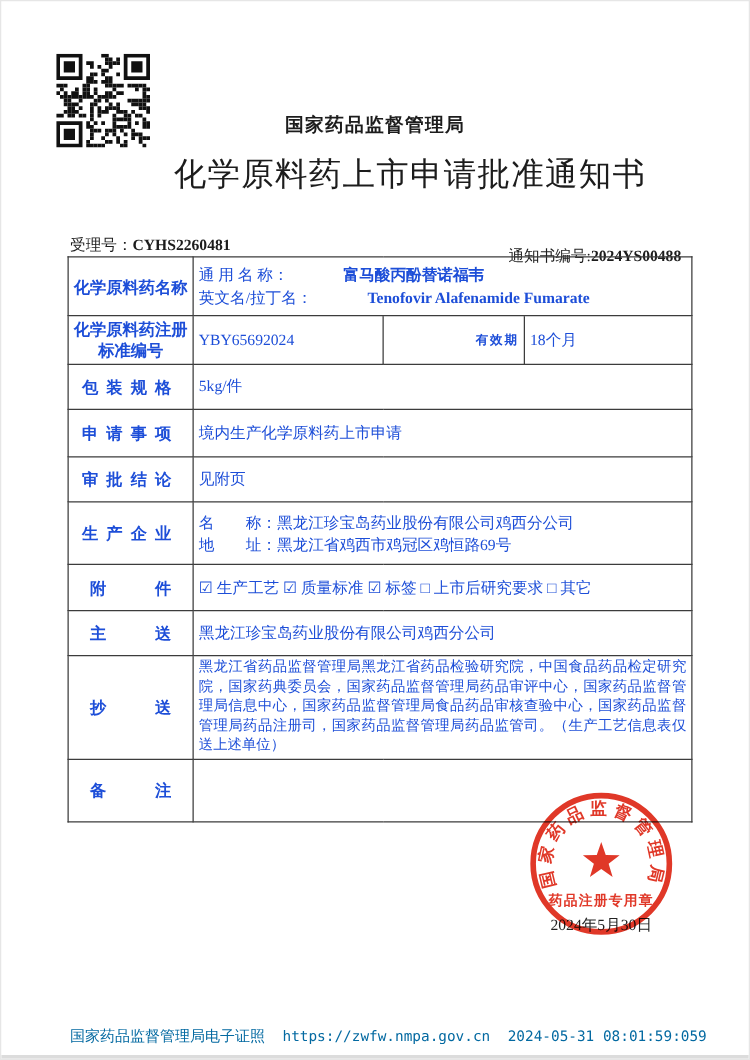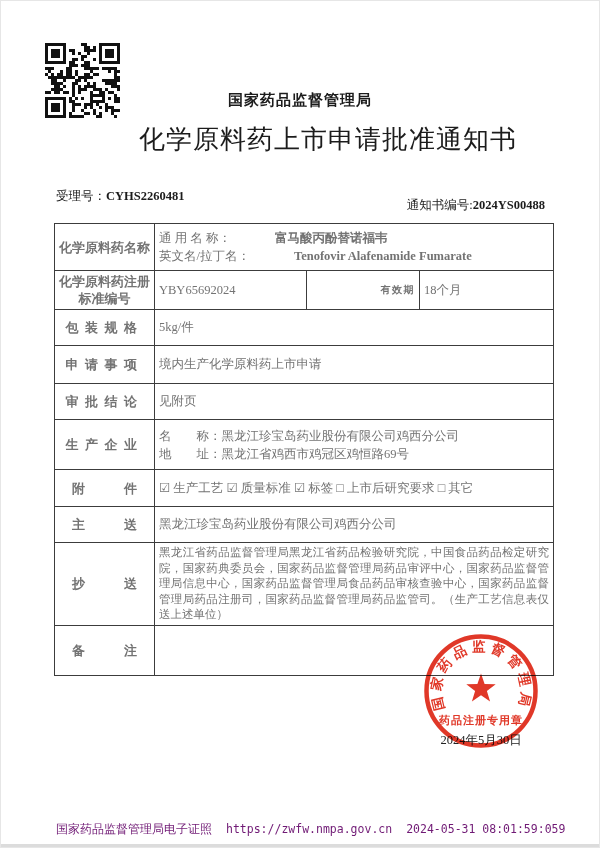--- a/index.html
+++ b/index.html
@@ -11,35 +11,35 @@
   .page::after{content:"";position:absolute;left:0;right:0;bottom:0;height:3px;background:#dcdcdc;}
   .qr{position:absolute;left:44px;top:42px;width:75px;height:75px;}
   .org-name{position:absolute;left:0;top:90px;width:100%;text-align:center;
     font-family:"Liberation Sans","DejaVu Sans",sans-serif;font-weight:bold;
     font-size:15px;letter-spacing:1px;}
   .doc-title{position:absolute;left:0;top:121px;width:100%;text-align:center;
     font-size:26px;letter-spacing:1px;font-weight:500;margin-left:28px;}
   .meta{position:absolute;left:55px;top:186px;font-size:12.5px;line-height:18px;}
   .meta b{font-weight:bold;}
   .notice-no{position:absolute;right:54px;top:196px;font-size:12.5px;}
-  table.main{position:absolute;left:53px;top:222px;width:499px;border-collapse:collapse;
-    font-size:12.5px;color:#737373;table-layout:fixed;}
+  table.main{position:absolute;left:53px;top:204px;width:499px;border-collapse:collapse;
+    font-size:12.5px;color:#1d4ed8;table-layout:fixed;}
   table.main td{border:1px solid #3c3c3c;padding:2px 4px;vertical-align:middle;}
   td.lbl{text-align:center;font-weight:bold;font-size:13px;line-height:17px;}
   td.val{padding-left:12px;padding-right:8px;}
   .ls{letter-spacing:6.5px;}
   .line{line-height:18px;}
   .bold{font-weight:bold;margin-left:44px;}
   td.mid{text-align:right;font-weight:bold;font-size:10px;letter-spacing:1.5px;}
   .cc-text{font-size:11.5px;line-height:15.5px;text-align:justify;display:block;}
   .stamp-date{position:absolute;left:420px;top:731px;width:120px;text-align:center;
     font-size:12.5px;color:#222;}
   .stamp{position:absolute;left:421px;top:631px;width:118px;height:118px;
     mix-blend-mode:multiply;opacity:0.93;}
-  .footer{position:absolute;left:55px;top:820px;font-size:12px;color:#701a75;white-space:nowrap;}
+  .footer{position:absolute;left:55px;top:820px;font-size:12px;color:#0369a1;white-space:nowrap;}
   .footer .mono{font-family:"DejaVu Sans Mono","Liberation Mono",monospace;font-size:11.5px;}
   .footer span{margin-right:14px;}
 </style>
 </head>
 <body>
 
 <div class="page">
 
   <div class="qr" id="qr"><svg width="75" height="75" viewBox="0 0 75 75">
         <rect x="36" y="0" width="3" height="3" fill="#111"></rect>

